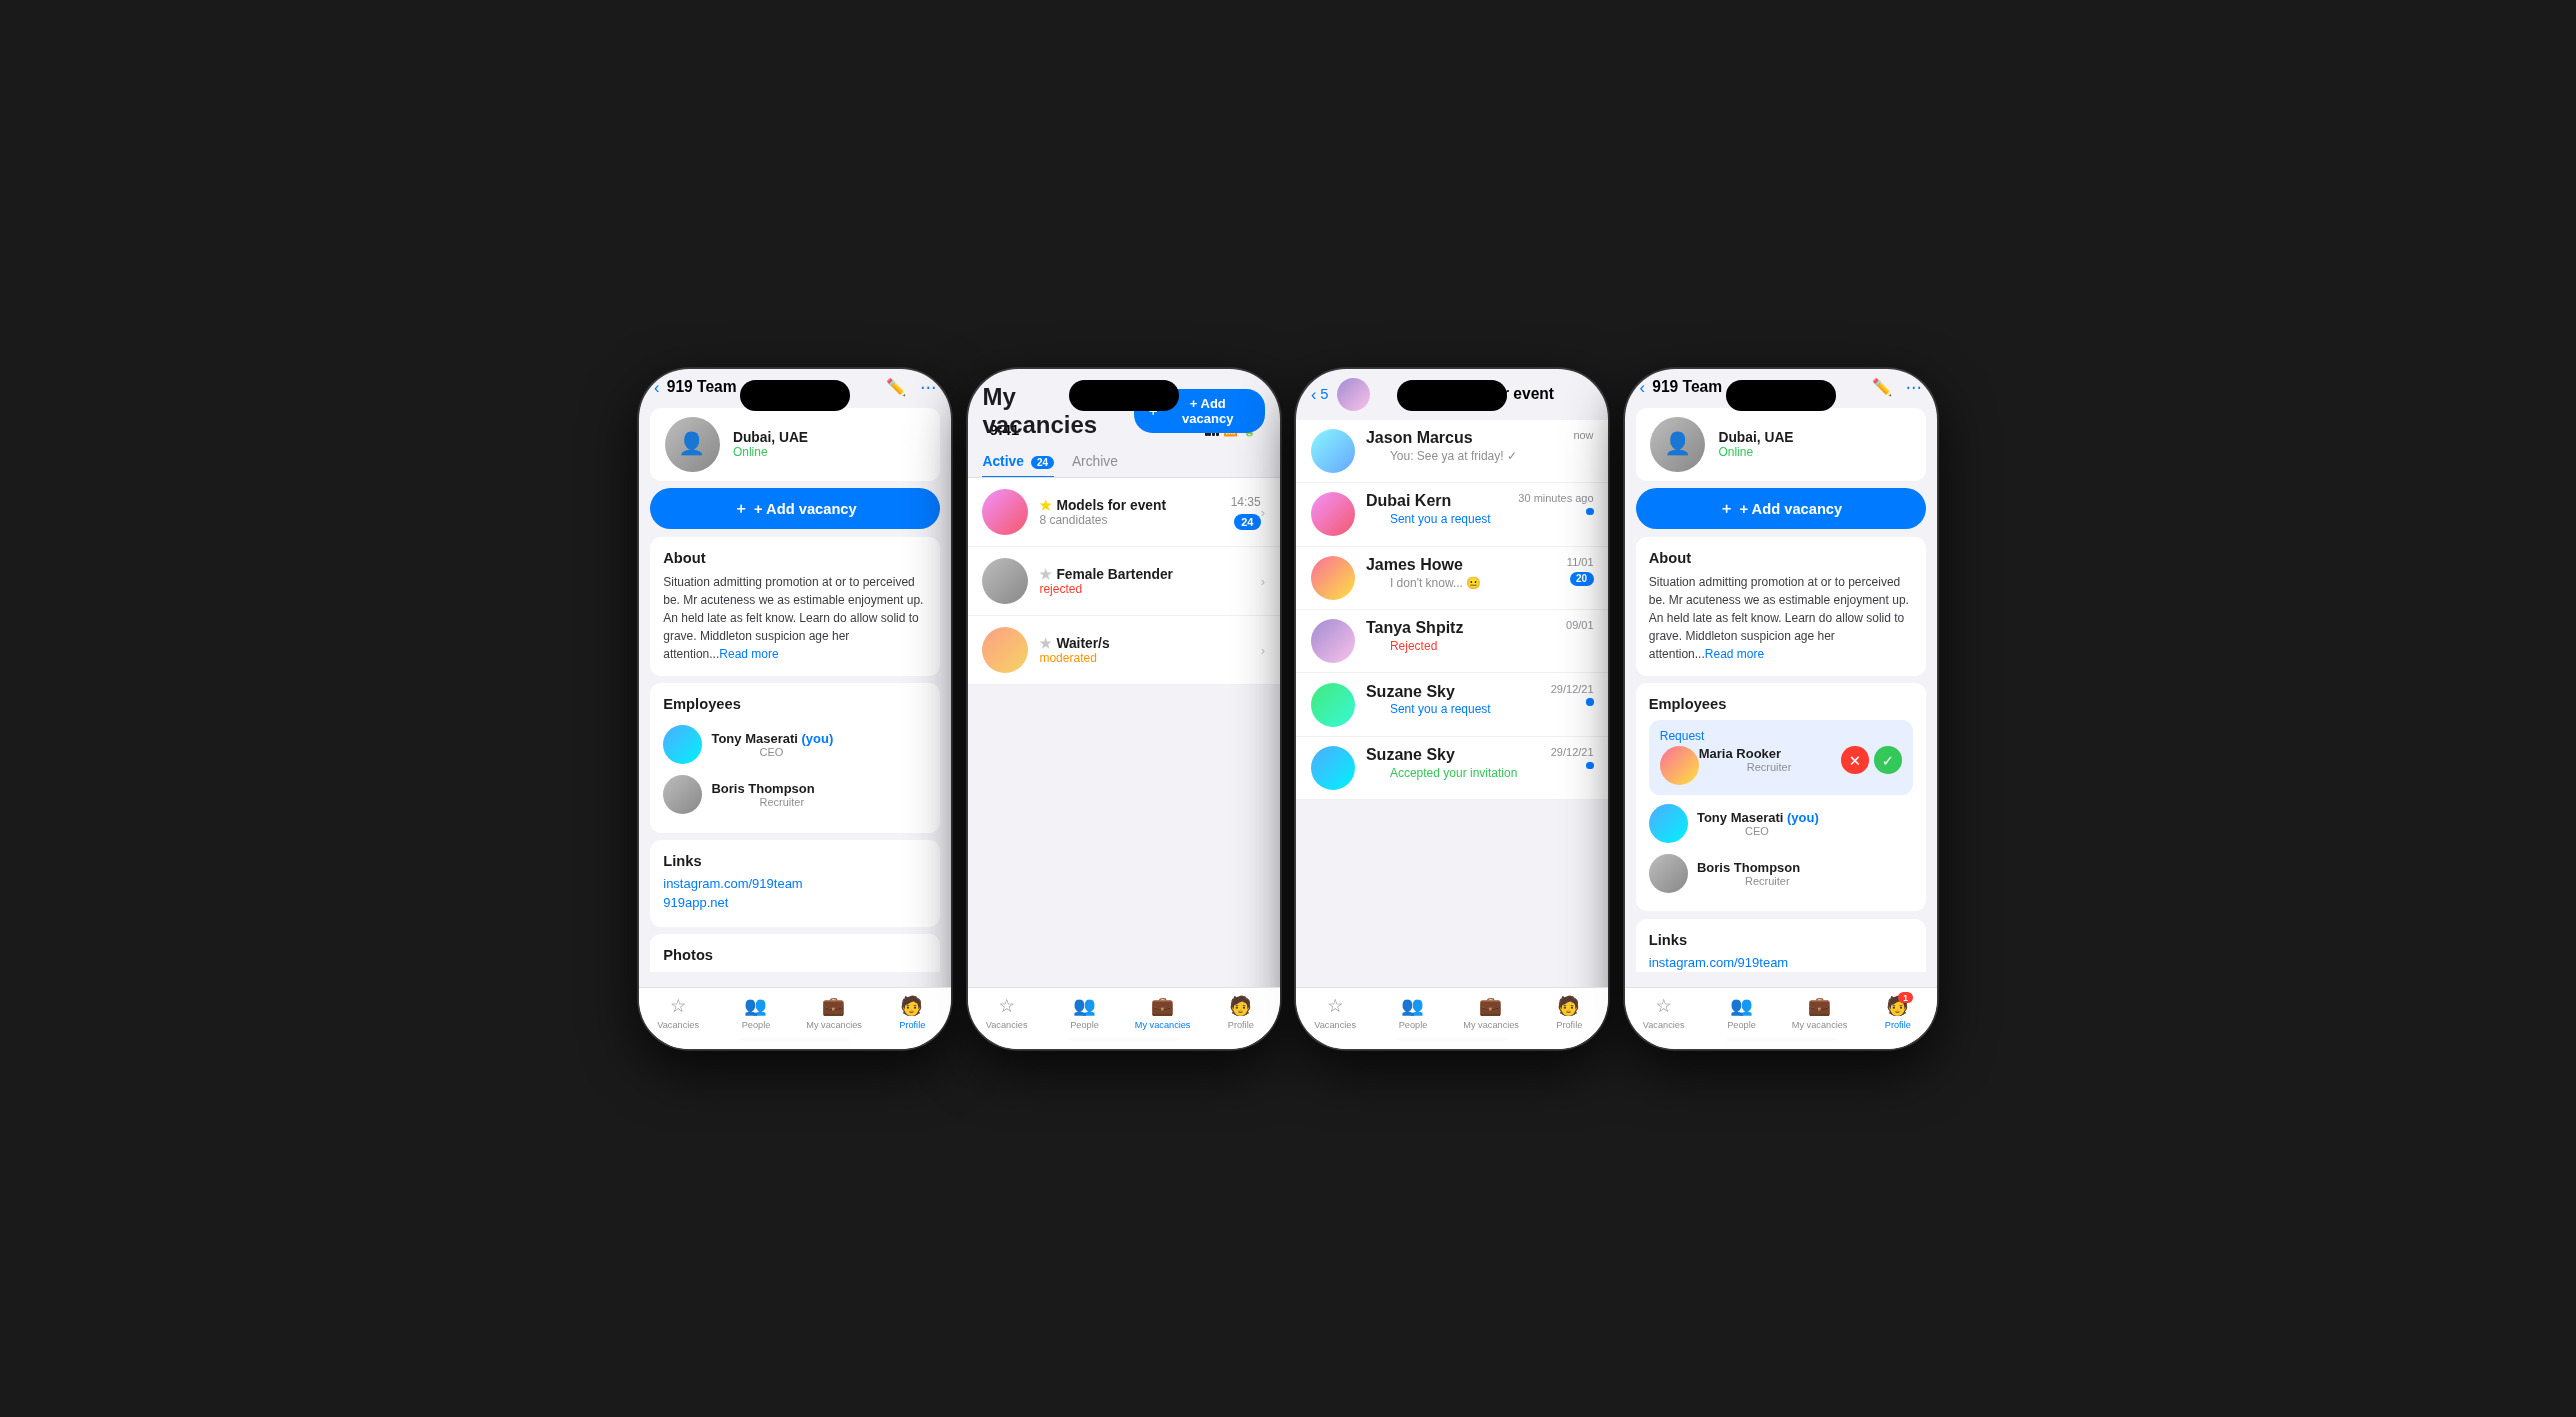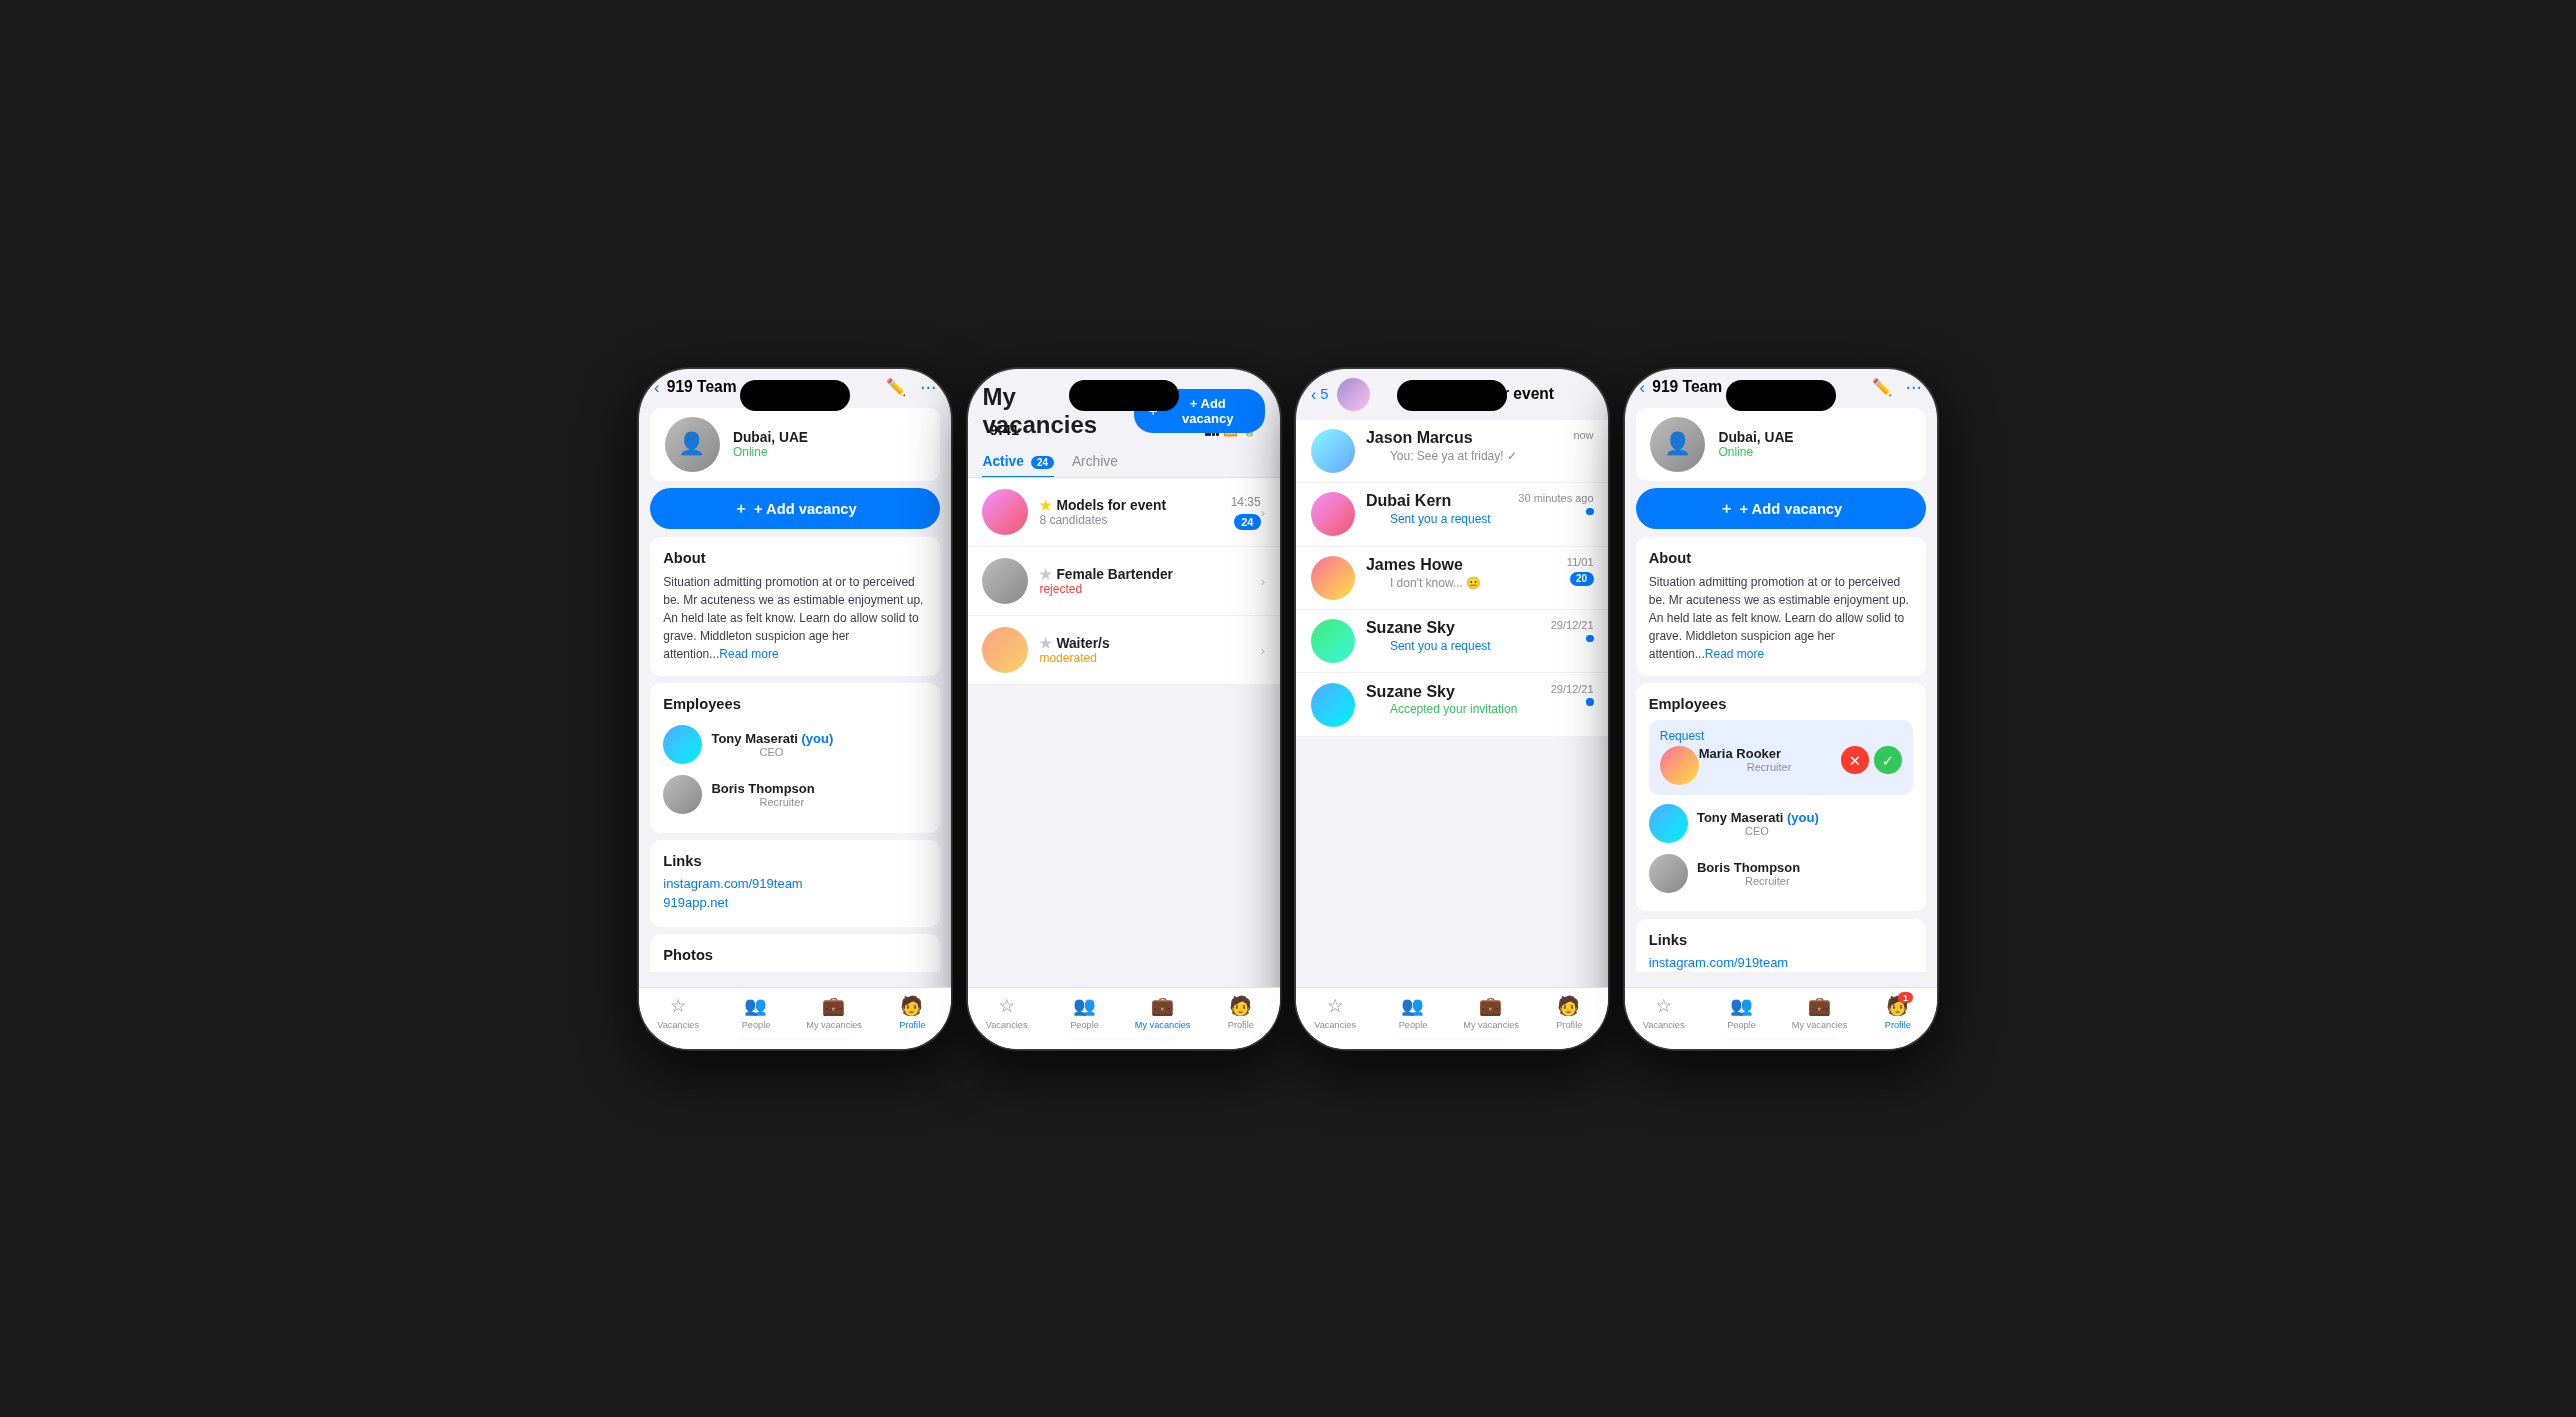--- a/index.html
+++ b/index.html
@@ -639,20 +639,30 @@
           <div class="msg-content">
             <div class="msg-name">James Howe</div>
             <div class="msg-preview">I don't know... 😐</div>
           </div>
           <div class="msg-right">
             <span class="msg-time">11/01</span>
             <span class="msg-badge">20</span>
           </div>
         </div>
         <div class="message-item">
+          <div class="msg-avatar grad-1"></div>
+          <div class="msg-content">
+            <div class="msg-name">Tanya Shpitz</div>
+            <div class="msg-preview red">Rejected</div>
+          </div>
+          <div class="msg-right">
+            <span class="msg-time">09/01</span>
+          </div>
+        </div>
+        <div class="message-item">
           <div class="msg-avatar grad-6"></div>
           <div class="msg-content">
             <div class="msg-name">Suzane Sky</div>
             <div class="msg-preview" style="color:#007aff;">Sent you a request</div>
           </div>
           <div class="msg-right">
             <span class="msg-time">29/12/21</span>
             <div class="msg-dot"></div>
           </div>
         </div>

